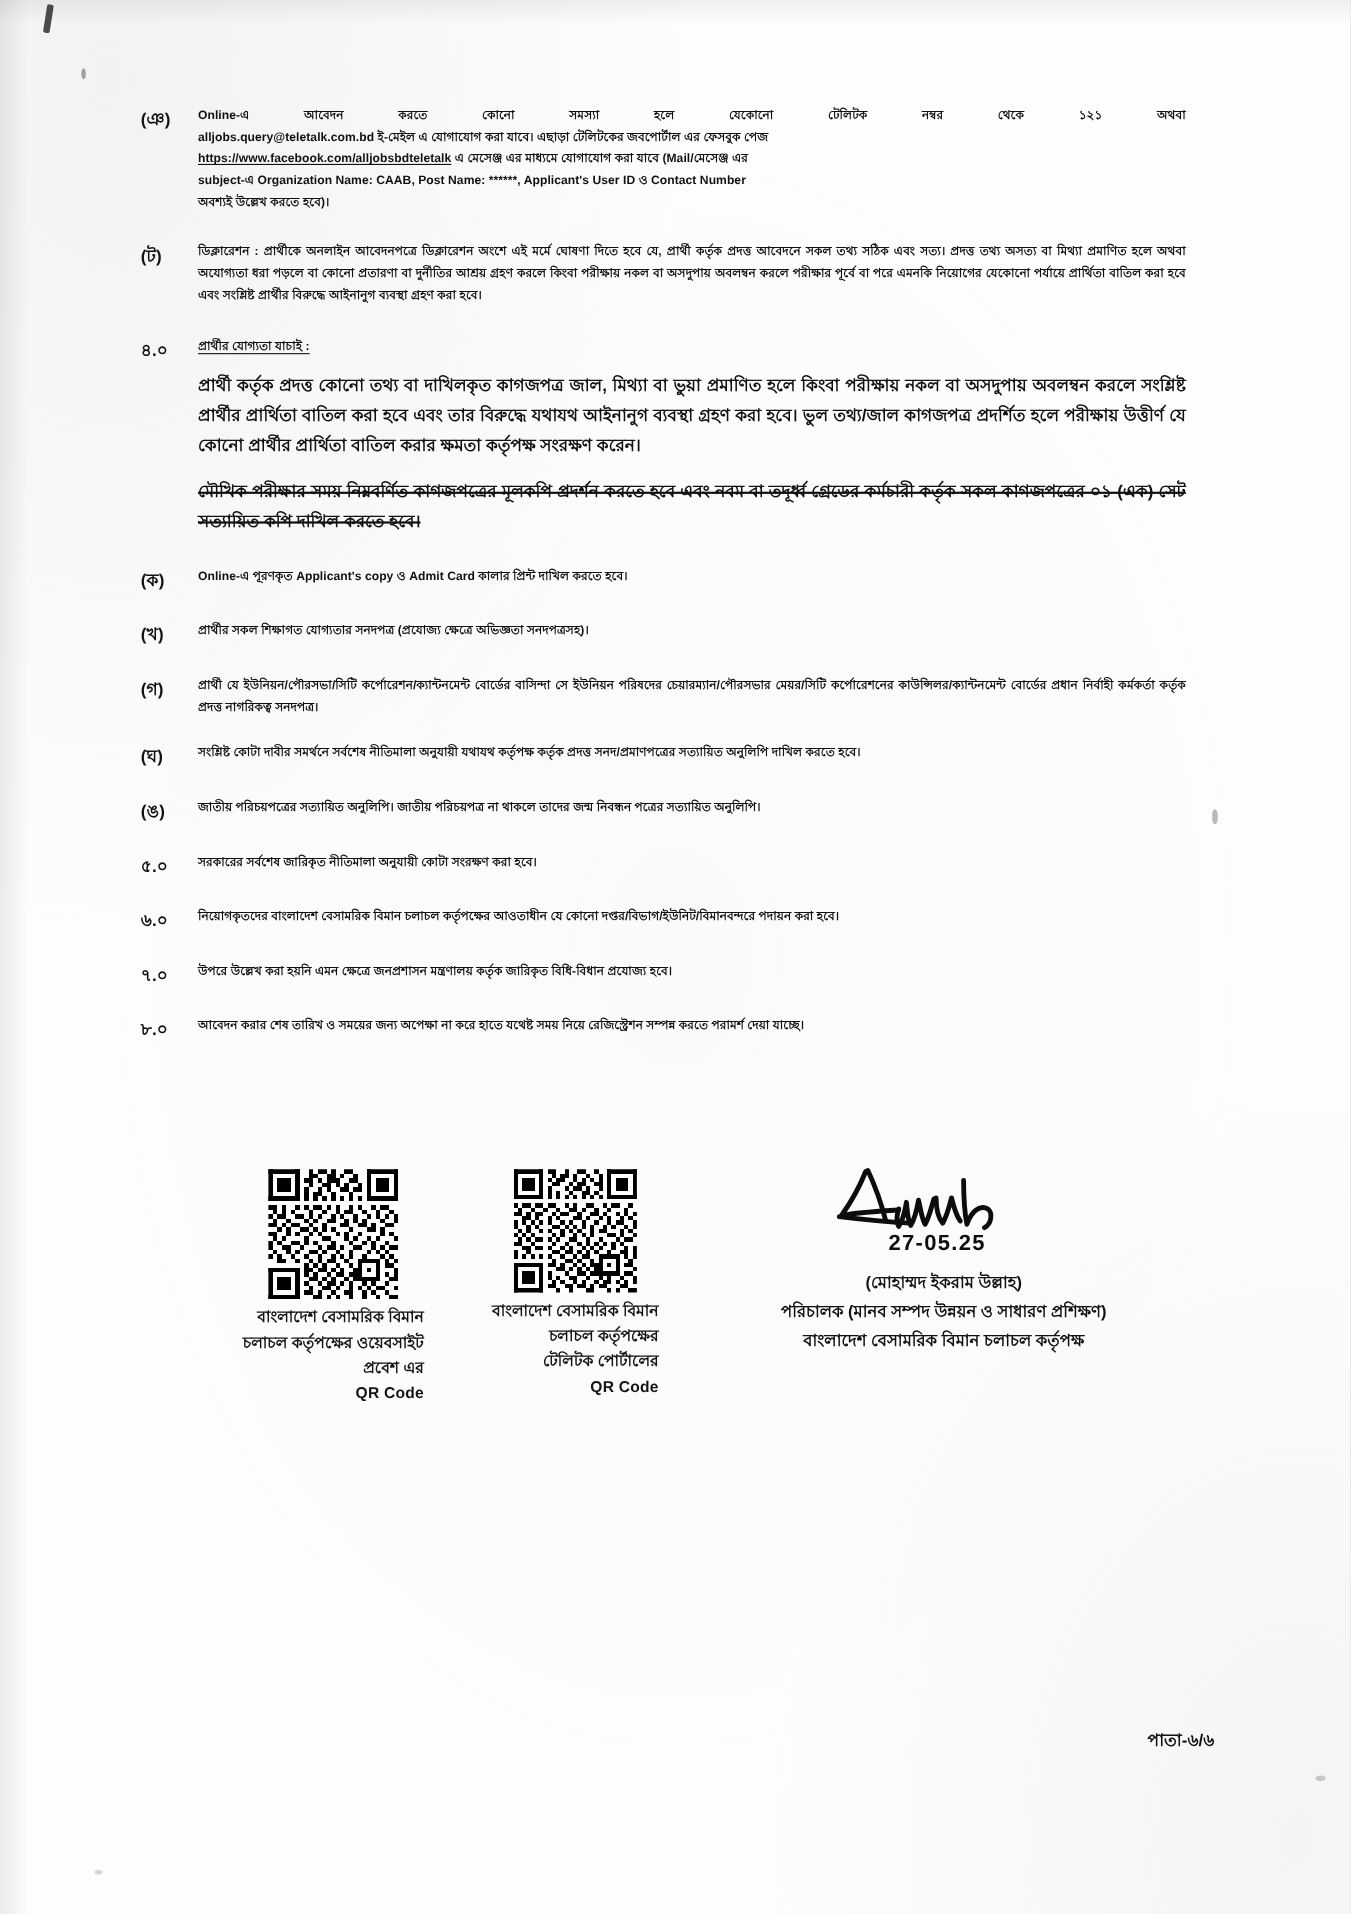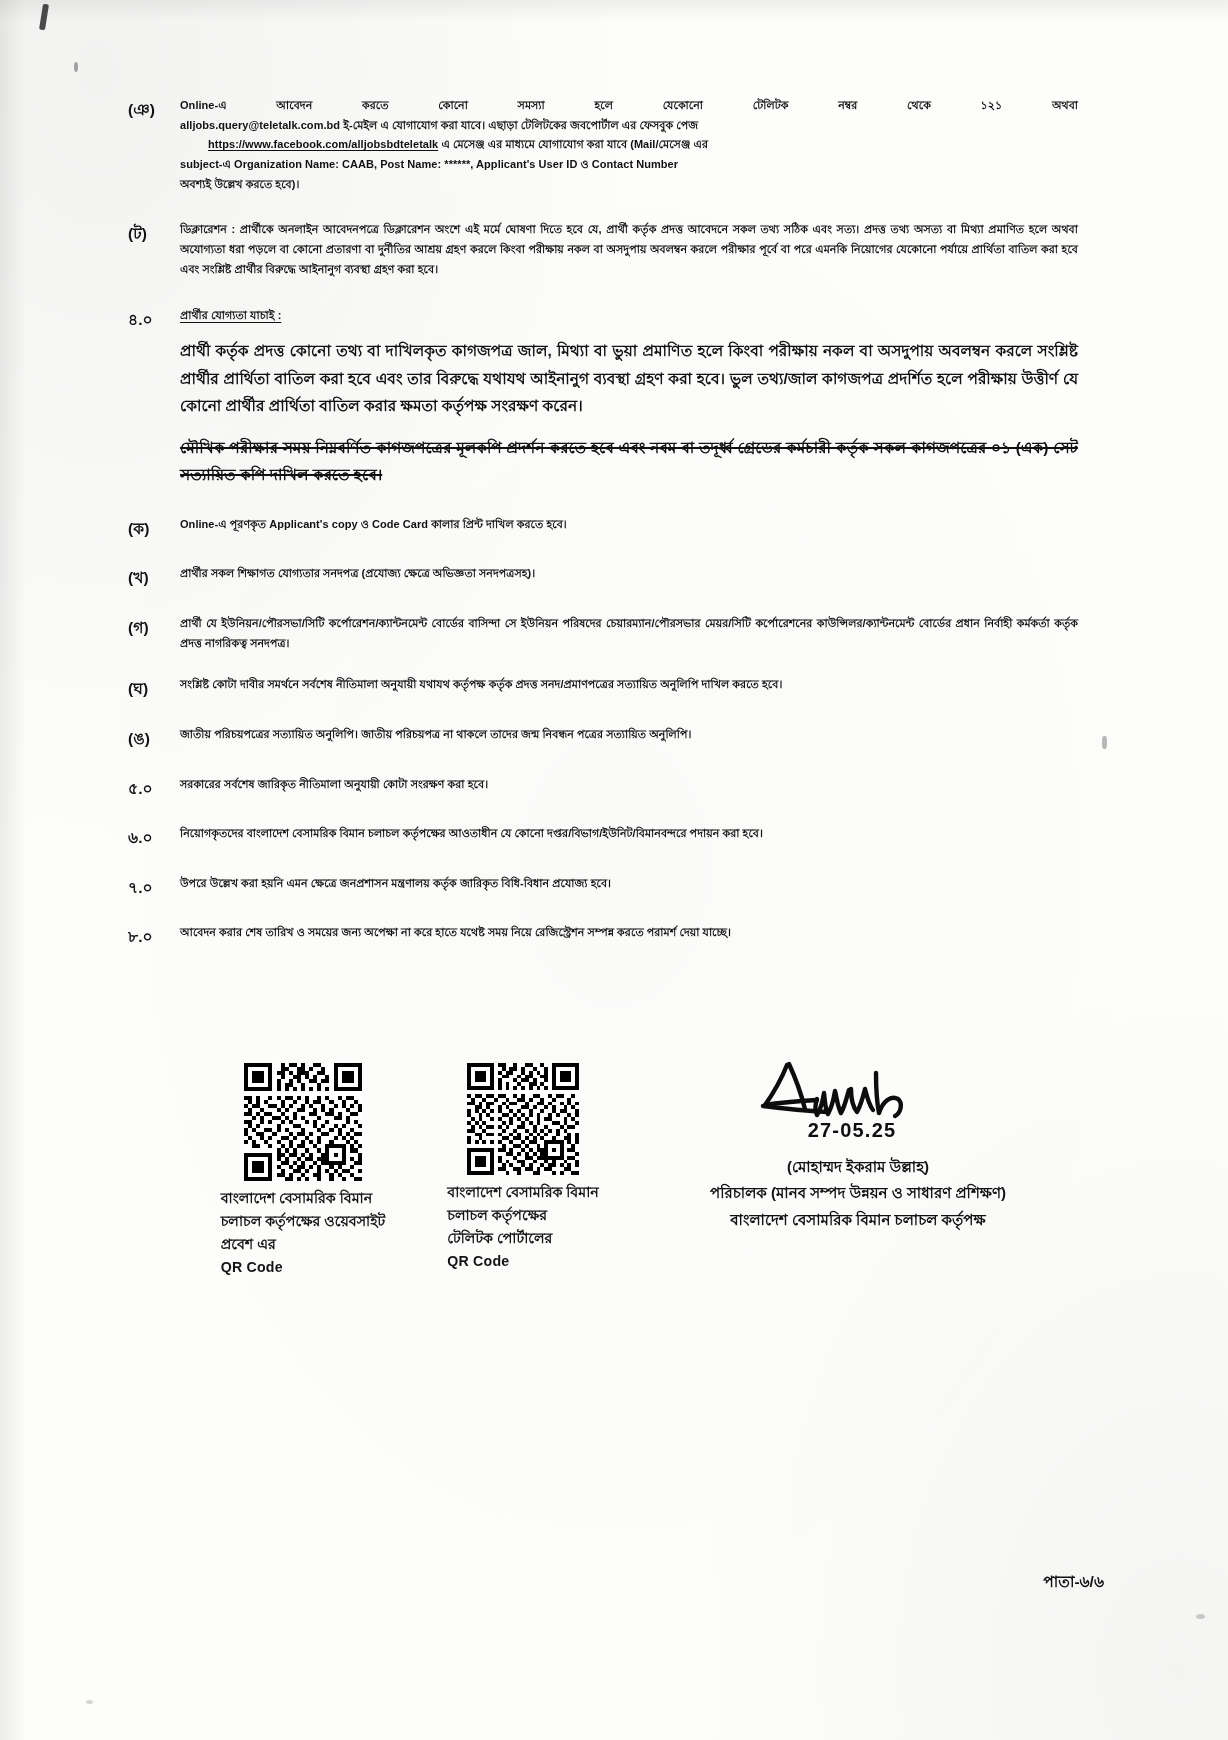--- a/index.html
+++ b/index.html
@@ -108,21 +108,20 @@
   .just {
     text-align: justify;
     text-justify: inter-word;
   }
 
   a.link {
     color: #111;
     text-decoration: underline;
     text-underline-offset: 2px;
     font-weight: 700;
-    margin-left: 28px;
   }
 
   .heading-ul {
     text-decoration: underline;
     text-underline-offset: 3px;
     font-weight: 700;
   }
 
   .strike-blk {
     text-decoration: line-through;
@@ -169,21 +168,21 @@
   .qr-group.two { left: 300px; top: 8px; width: 190px; }
 
   .qr {
     width: 118px; height: 118px;
     image-rendering: pixelated;
   }
   .qr-group.two .qr { width: 112px; height: 112px; }
 
   .qr-cap {
     margin-top: 6px;
-    text-align: left;
+    text-align: right;
     font-size: 14.2px;
     line-height: 1.62;
     font-weight: 700;
     color: #141414;
   }
   .qr-cap .code {
     font-family: "Liberation Sans", sans-serif;
     font-weight: 700;
     letter-spacing: .2px;
   }
@@ -266,21 +265,21 @@
       <div class="marker num">৪.০</div>
       <div class="body-text heading-ul">প্রার্থীর যোগ্যতা যাচাই :</div>
     </div>
     <div class="sec-body gap-sm">প্রার্থী কর্তৃক প্রদত্ত কোনো তথ্য বা দাখিলকৃত কাগজপত্র জাল, মিথ্যা বা ভুয়া প্রমাণিত হলে কিংবা পরীক্ষায় নকল বা অসদুপায় অবলম্বন করলে সংশ্লিষ্ট প্রার্থীর প্রার্থিতা বাতিল করা হবে এবং তার বিরুদ্ধে যথাযথ আইনানুগ ব্যবস্থা গ্রহণ করা হবে। ভুল তথ্য/জাল কাগজপত্র প্রদর্শিত হলে পরীক্ষায় উত্তীর্ণ যে কোনো প্রার্থীর প্রার্থিতা বাতিল করার ক্ষমতা কর্তৃপক্ষ সংরক্ষণ করেন।</div>
     <div class="sec-body gap-lg" style="margin-bottom:26px;">
       <span class="strike-blk">মৌখিক পরীক্ষার সময় নিম্নবর্ণিত কাগজপত্রের মূলকপি প্রদর্শন করতে হবে এবং নবম বা তদূর্ধ্ব গ্রেডের কর্মচারী কর্তৃক সকল কাগজপত্রের ০১ (এক) সেট সত্যায়িত কপি দাখিল করতে হবে।</span>
     </div>
 
     <div class="clause gap-md">
       <div class="marker">(ক)</div>
-      <div class="body-text">Online-এ পূরণকৃত Applicant's copy ও  Code Card কালার প্রিন্ট দাখিল করতে হবে।</div>
+      <div class="body-text">Online-এ পূরণকৃত Applicant's copy ও  Admit Card কালার প্রিন্ট দাখিল করতে হবে।</div>
     </div>
 
     <div class="clause gap-md">
       <div class="marker">(খ)</div>
       <div class="body-text">প্রার্থীর সকল শিক্ষাগত যোগ্যতার সনদপত্র (প্রযোজ্য ক্ষেত্রে অভিজ্ঞতা সনদপত্রসহ)।</div>
     </div>
 
     <div class="clause gap-md">
       <div class="marker">(গ)</div>
       <div class="body-text just">প্রার্থী যে ইউনিয়ন/পৌরসভা/সিটি কর্পোরেশন/ক্যান্টনমেন্ট বোর্ডের বাসিন্দা সে ইউনিয়ন পরিষদের চেয়ারম্যান/পৌরসভার মেয়র/সিটি কর্পোরেশনের কাউন্সিলর/ক্যান্টনমেন্ট বোর্ডের প্রধান নির্বাহী কর্মকর্তা কর্তৃক প্রদত্ত নাগরিকত্ব সনদপত্র।</div>

